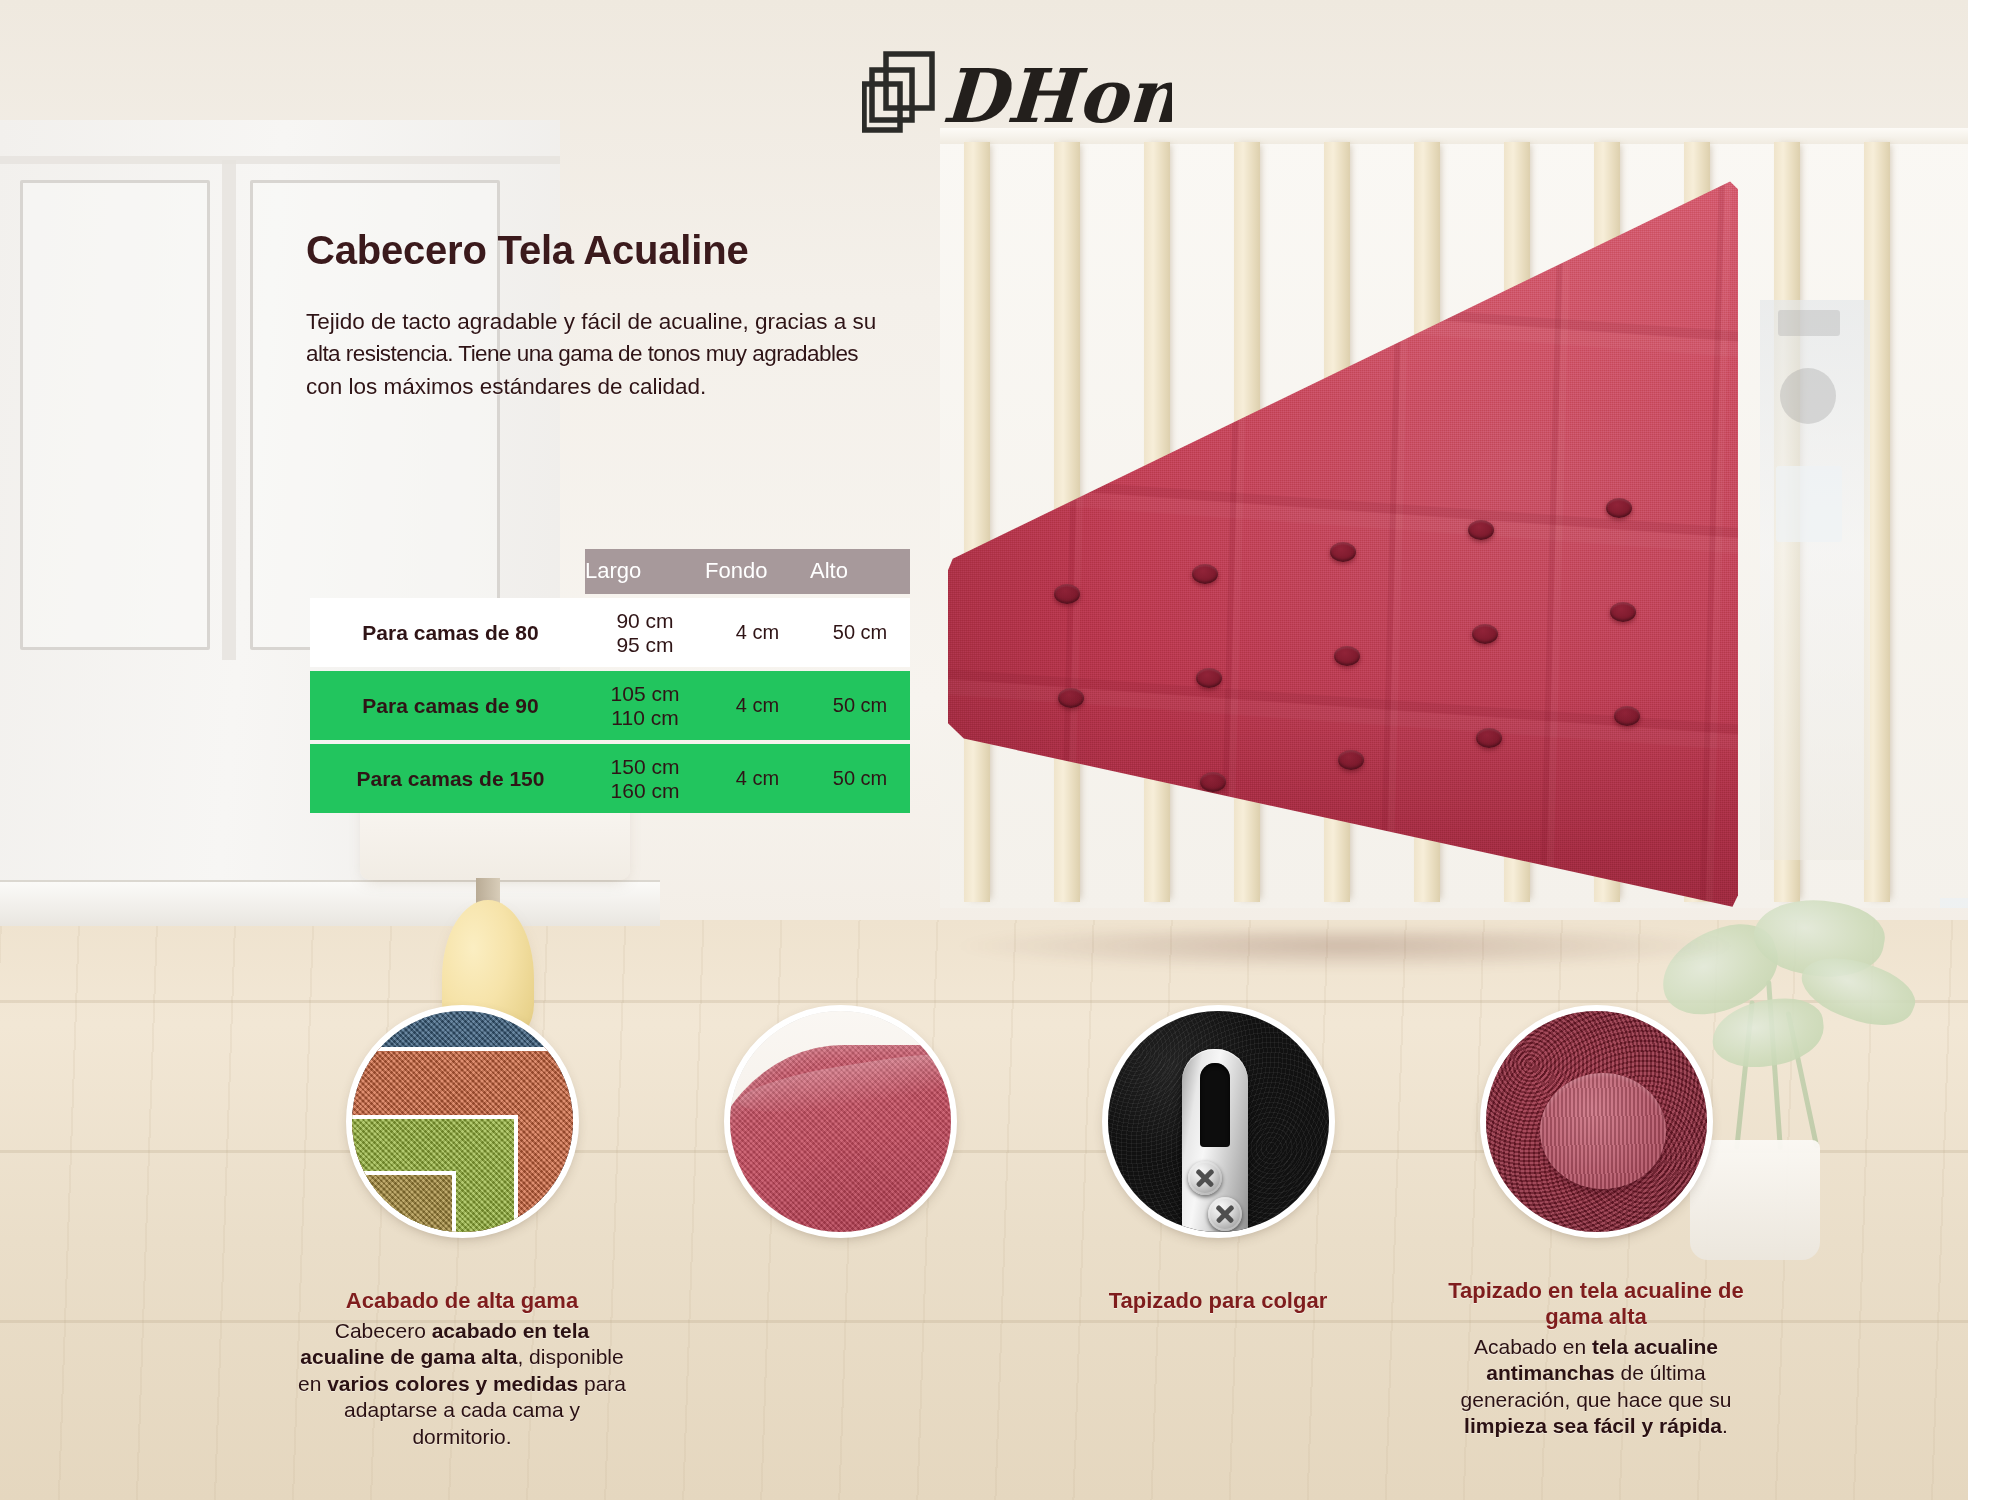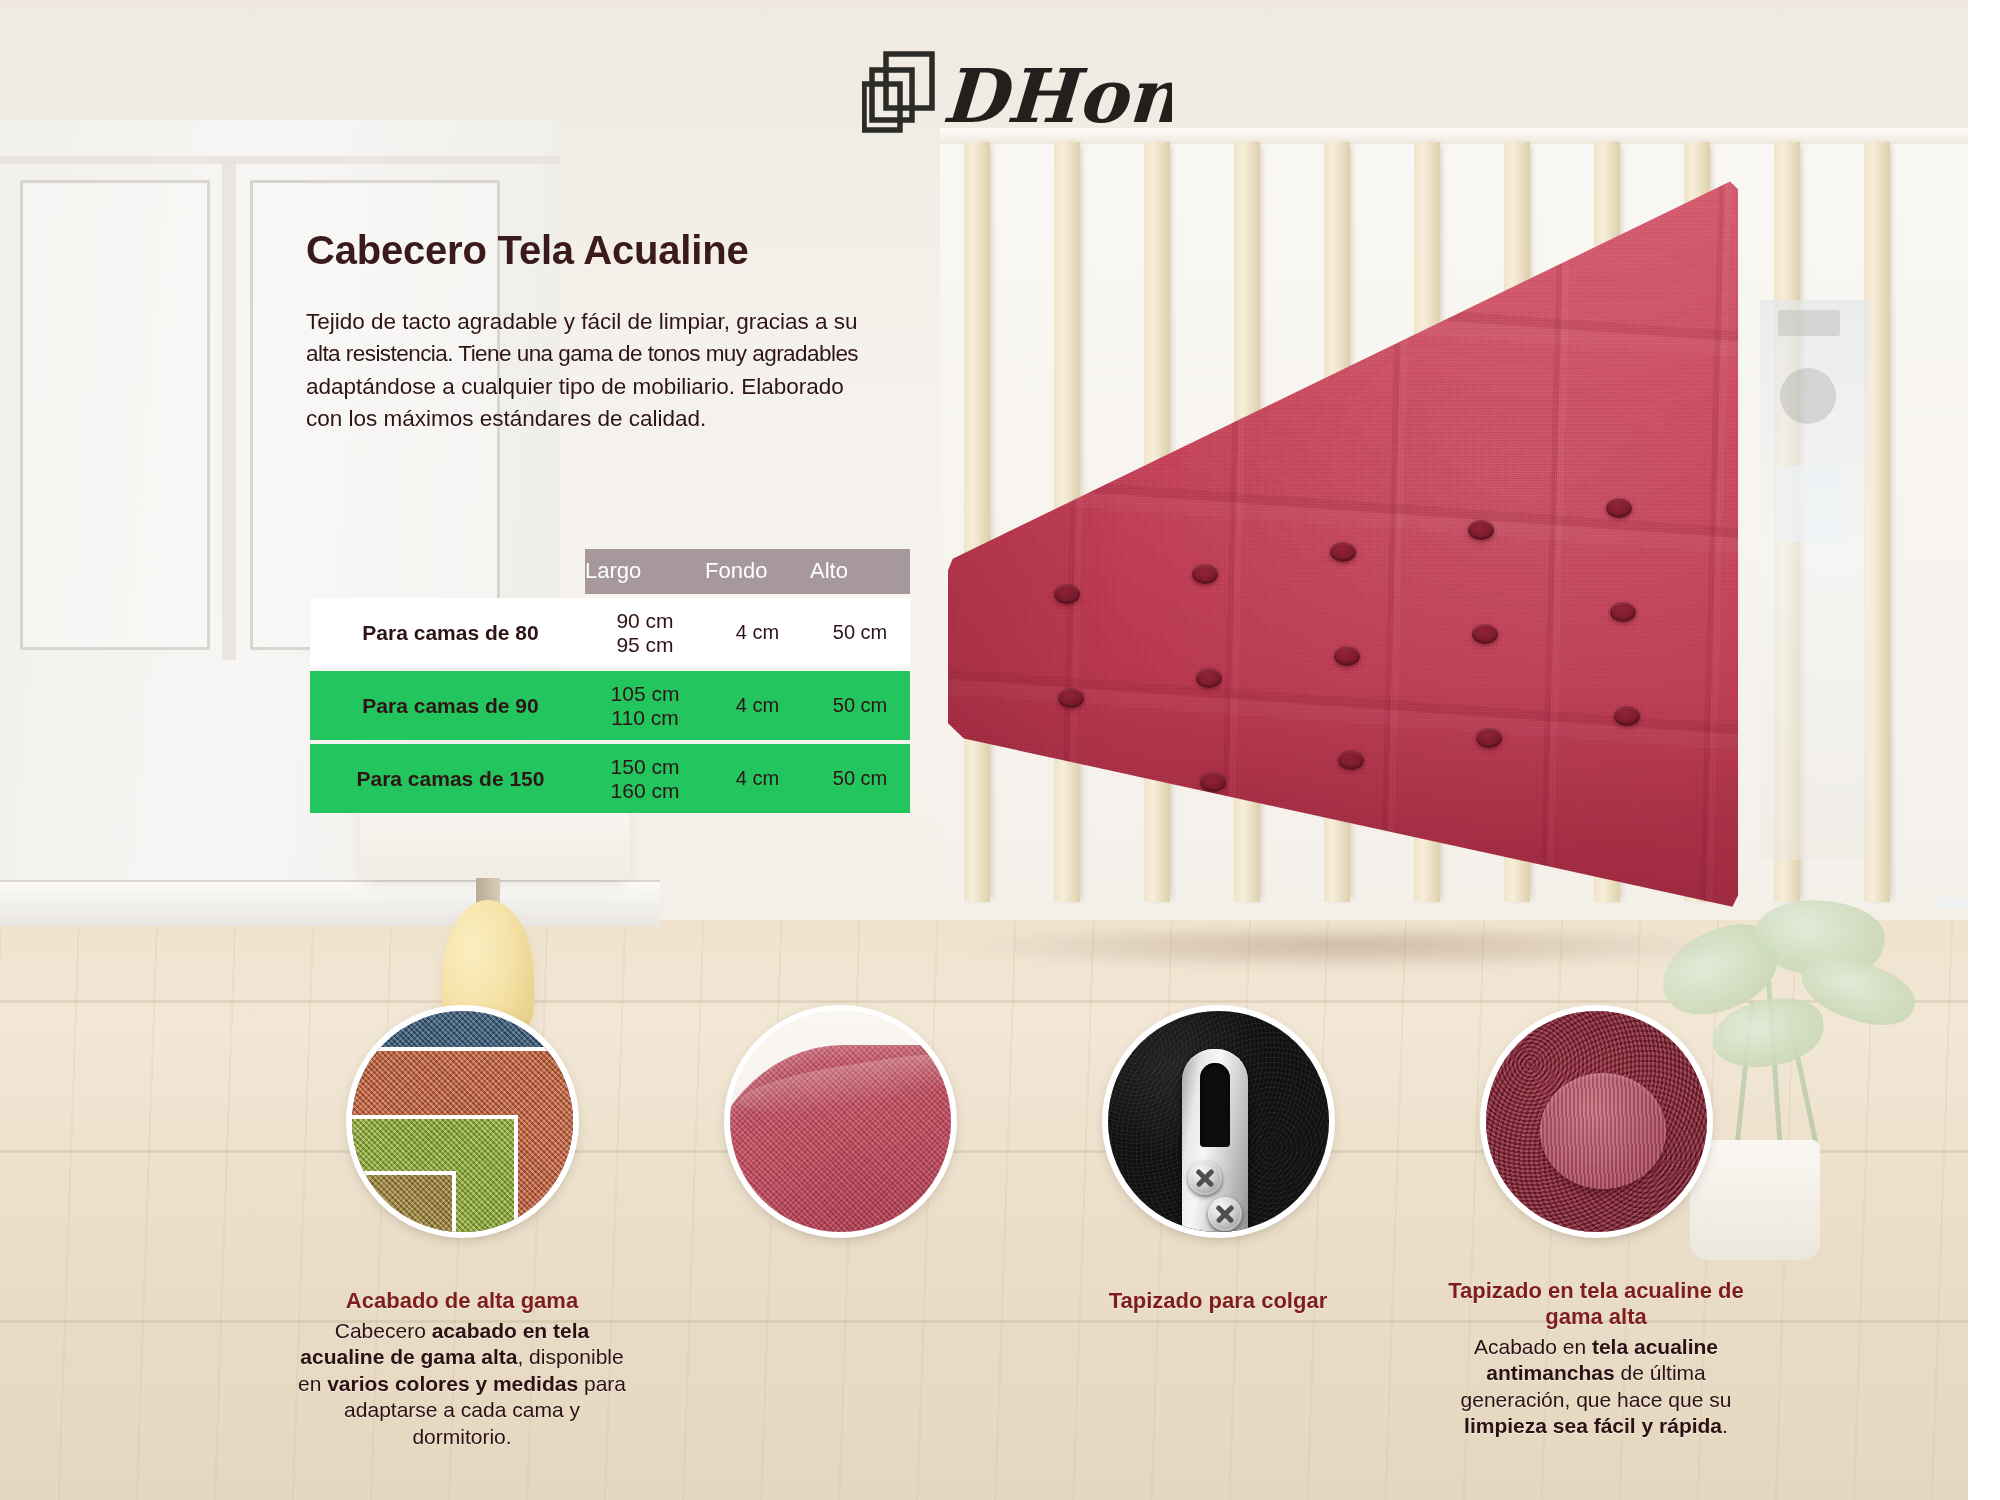--- a/index.html
+++ b/index.html
@@ -490,23 +490,22 @@
         <rect x="10" y="22" width="40" height="50"></rect>
         <rect x="2" y="36" width="36" height="46"></rect>
       </g>
       <text x="86" y="74" font-family="'DejaVu Serif', serif" font-size="74" font-style="italic" font-weight="700" fill="#231f1c" transform="skewX(-6) translate(6,0)">DHome</text>
     </svg>
   </div>
 
   <div class="product-title">Cabecero Tela Acualine</div>
 
   <div class="product-desc">
-    <div>Tejido de tacto agradable y fácil de limpiar, gracias a su</div>
+    <div>Tejido de tacto agradable y fácil de acualine, gracias a su</div>
     <div>alta resistencia. Tiene una gama de tonos muy agradables</div>
-    <div>adaptándose a cualquier tipo de mobiliario. Elaborado</div>
     <div>con los máximos estándares de calidad.</div>
   </div>
 
   <table class="spec-table">
     <thead>
       <tr>
         <th class="blank" style="width:275px;"></th>
         <th style="width:120px;">Largo</th>
         <th style="width:105px;">Fondo</th>
         <th style="width:100px;">Alto</th>

